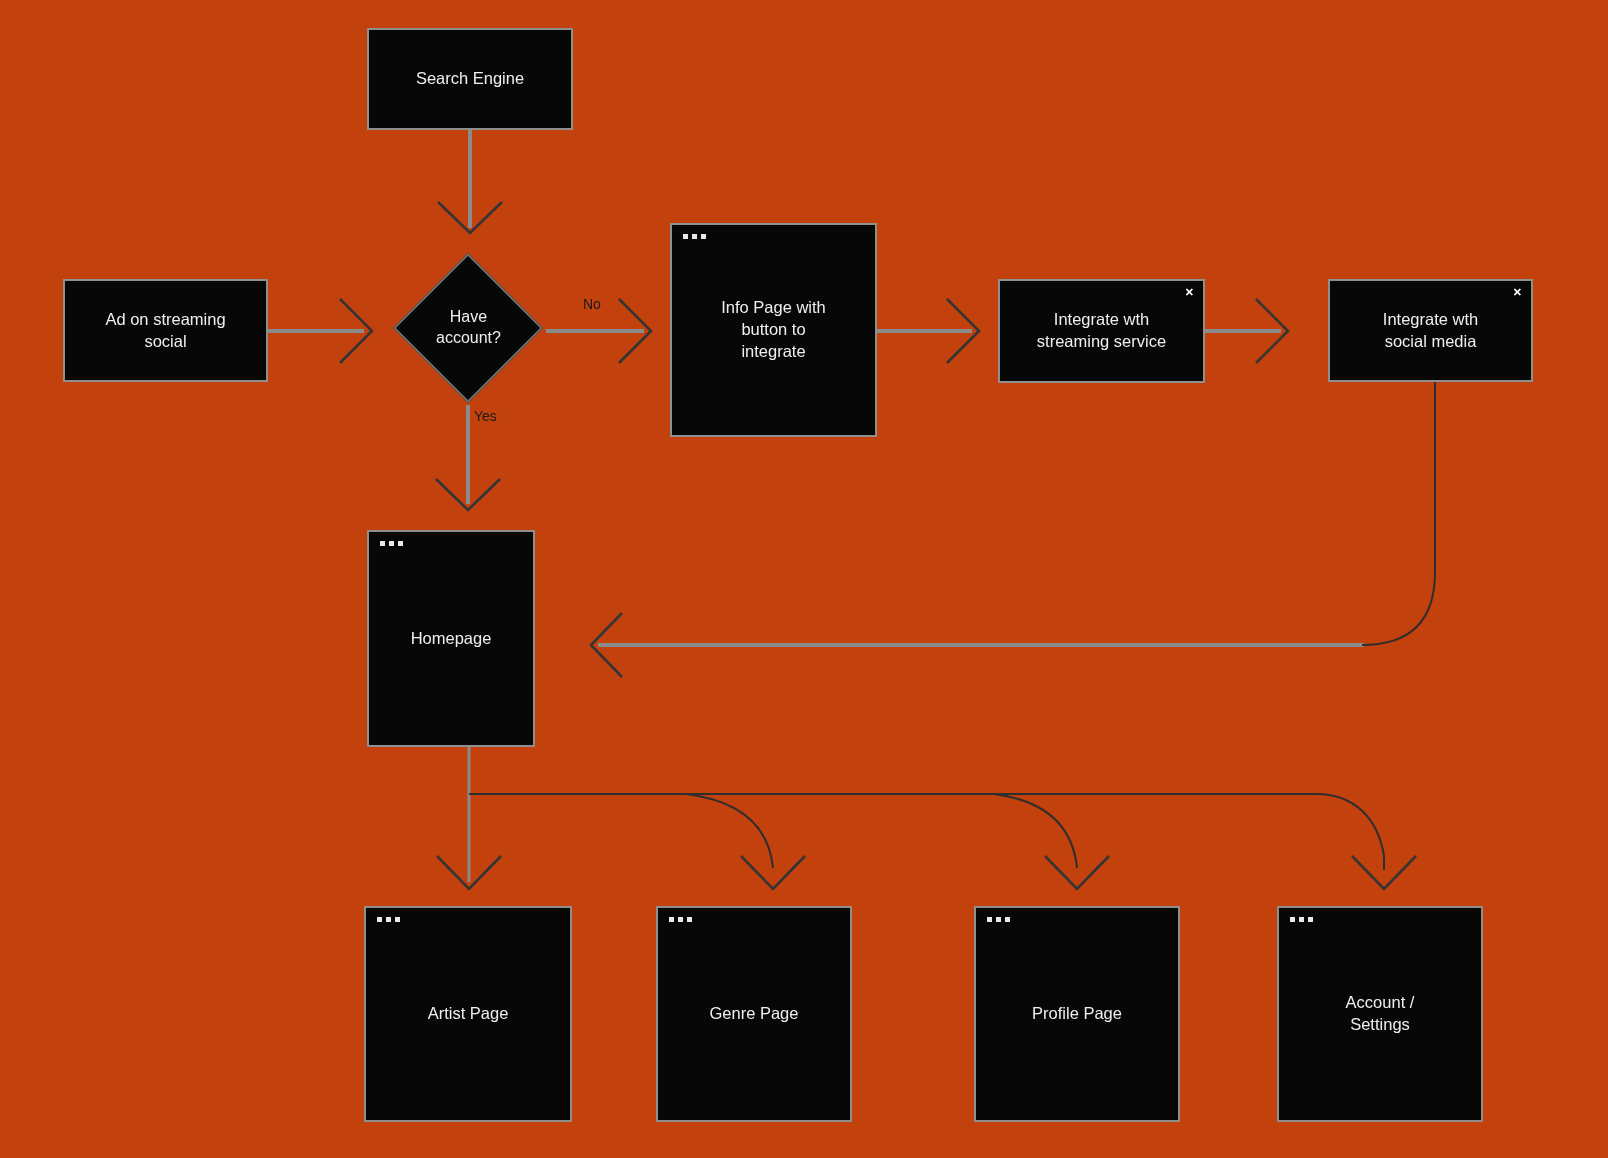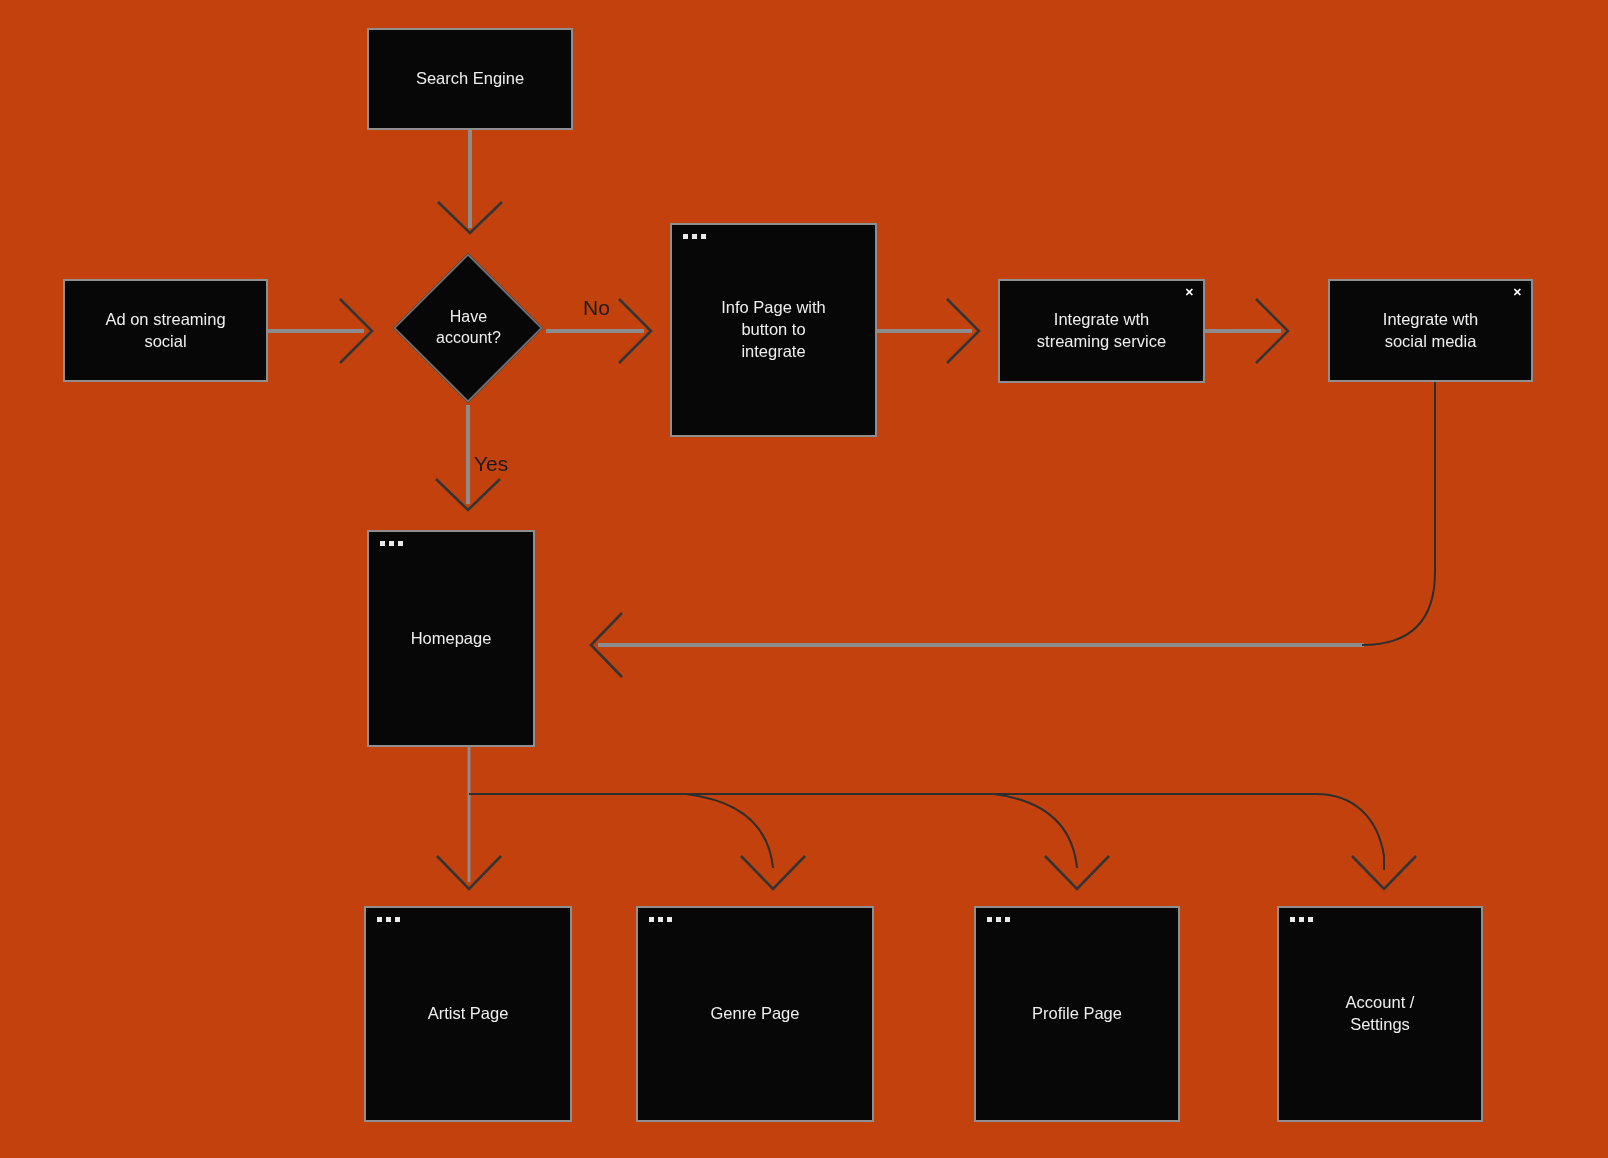--- a/index.html
+++ b/index.html
@@ -40,21 +40,21 @@
     transform:rotate(45deg);
     display:flex;align-items:center;justify-content:center;
   }
   .diamond-shape .lbl{
     transform:rotate(-45deg);
     color:#efefef;font-size:16px;line-height:1.3;text-align:center;
     max-width:95px;
   }
   .edge-label{
     position:absolute;z-index:3;
-    color:#1b1b1b;font-size:21px;
+    color:#1b1b1b;font-size:14px;
   }
   
   .n-ad .lbl{max-width:150px;}
   .n-info .lbl{max-width:125px;}
   .n-int-stream .lbl{max-width:145px;}
   .n-int-social .lbl{max-width:120px;}
   .n-account .lbl{max-width:95px;}
 </style>
 </head>
 <body>
@@ -140,21 +140,21 @@
 
   <div class="node" style="left:364px;top:906px;width:208px;height:216px">
     <span class="dots">
         <i></i>
         <i></i>
         <i></i>
       </span>
     <span class="lbl">Artist Page</span>
   </div>
 
-  <div class="node" style="left:636px;top:906px;width:238px;height:216px">
+  <div class="node" style="left:656px;top:906px;width:196px;height:216px">
     <span class="dots">
         <i></i>
         <i></i>
         <i></i>
       </span>
     <span class="lbl">Genre Page</span>
   </div>
 
   <div class="node n-account" style="left:1277px;top:906px;width:206px;height:216px">
     <span class="dots">
@@ -168,15 +168,15 @@
   <div class="node" style="left:974px;top:906px;width:206px;height:216px">
     <span class="dots">
         <i></i>
         <i></i>
         <i></i>
       </span>
     <span class="lbl">Profile Page</span>
   </div>
 
   <div class="edge-label" style="left:583px;top:296px">No</div>
-  <div class="edge-label" style="left:474px;top:452px">Yes</div>
+  <div class="edge-label" style="left:474px;top:408px">Yes</div>
 
 </div>
 
 </body></html>

